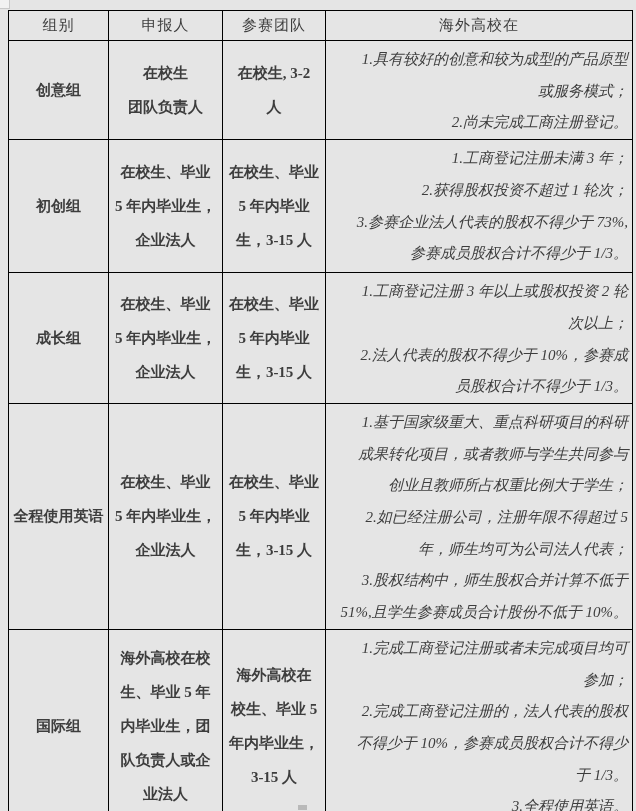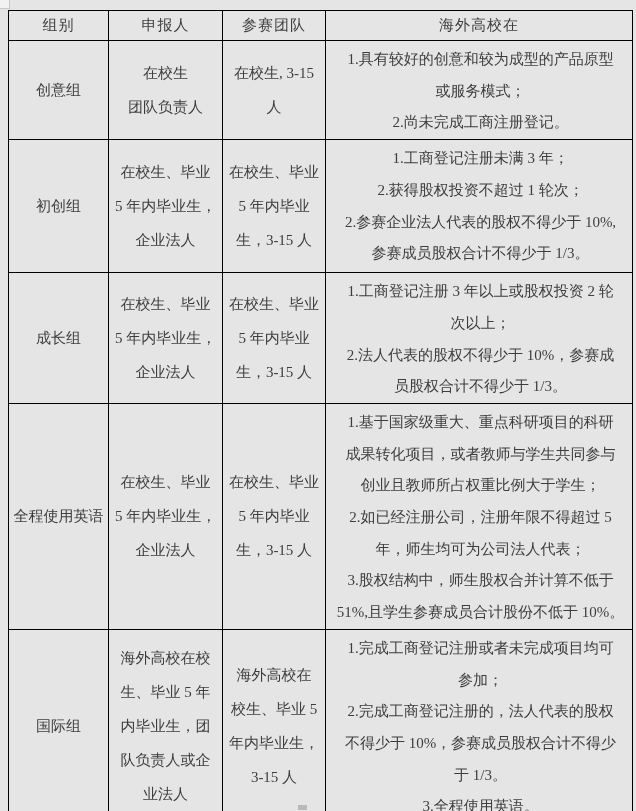--- a/index.html
+++ b/index.html
@@ -53,26 +53,28 @@
     vertical-align: middle;
     height: 27px;
     line-height: 27px;
     letter-spacing: 1px;
   }
   td.center {
     text-align: center;
     vertical-align: middle;
     line-height: 34px;
     padding: 0 4px;
+    font-weight: bold;
   }
   td.cond {
-    text-align: center;
+    text-align: right;
     vertical-align: top;
     line-height: 31.7px;
     padding: 3px 4px 0 7px;
+    font-style: italic;
   }
   tr.r1 { height: 96px; }
   tr.r2 { height: 133px; }
   tr.r3 { height: 120px; }
   tr.r4 { height: 221px; }
   tr.r5 { height: 189px; }
 </style>
 </head>
 <body>
 
@@ -93,37 +95,37 @@
         <th>申报人</th>
         <th>参赛团队</th>
         <th>海外高校在</th>
       </tr>
     </thead>
     <tbody>
       <tr class="r1">
         <td class="center">创意组</td>
         <td class="center">在校生
 团队负责人</td>
-        <td class="center">在校生, 3-15
+        <td class="center">在校生, 3-2
 人</td>
         <td class="cond">1.具有较好的创意和较为成型的产品原型
 或服务模式；
 2.尚未完成工商注册登记。</td>
       </tr>
       <tr class="r2">
         <td class="center">初创组</td>
         <td class="center">在校生、毕业
 5 年内毕业生，
 企业法人</td>
         <td class="center">在校生、毕业
 5 年内毕业
 生，3-15 人</td>
         <td class="cond">1.工商登记注册未满 3 年；
 2.获得股权投资不超过 1 轮次；
-2.参赛企业法人代表的股权不得少于 10%,
+3.参赛企业法人代表的股权不得少于 73%,
 参赛成员股权合计不得少于 1/3。</td>
       </tr>
       <tr class="r3">
         <td class="center">成长组</td>
         <td class="center">在校生、毕业
 5 年内毕业生，
 企业法人</td>
         <td class="center">在校生、毕业
 5 年内毕业
 生，3-15 人</td>

